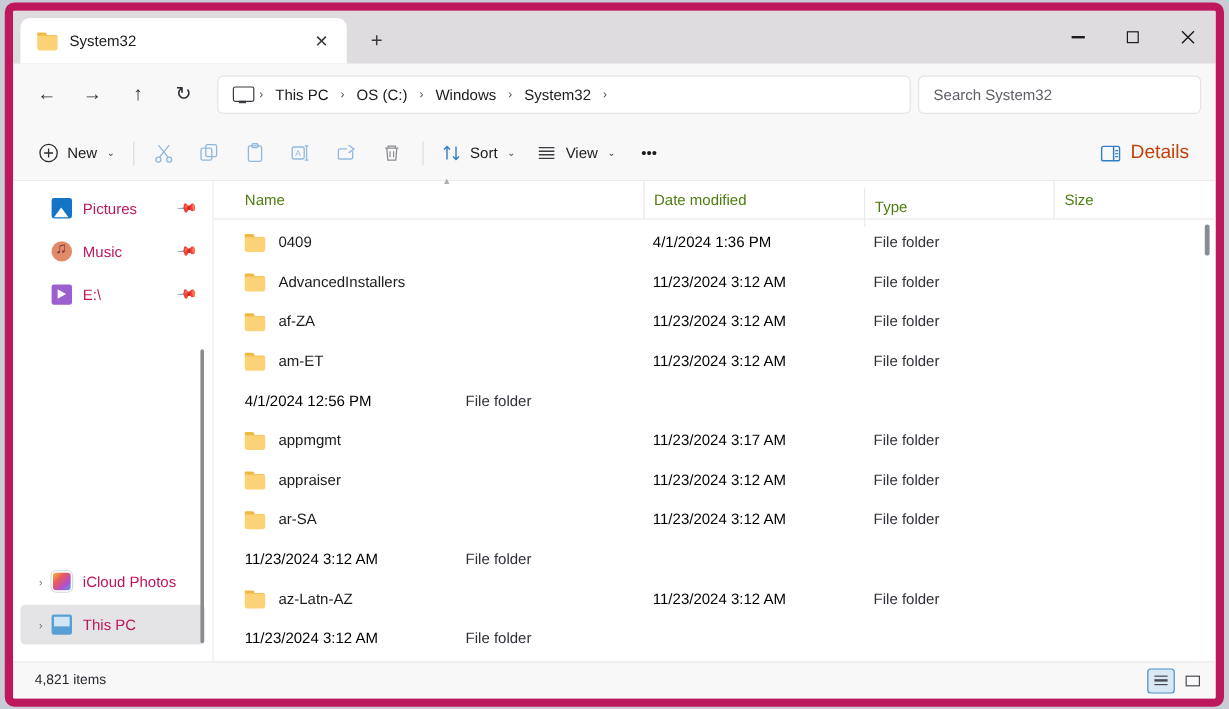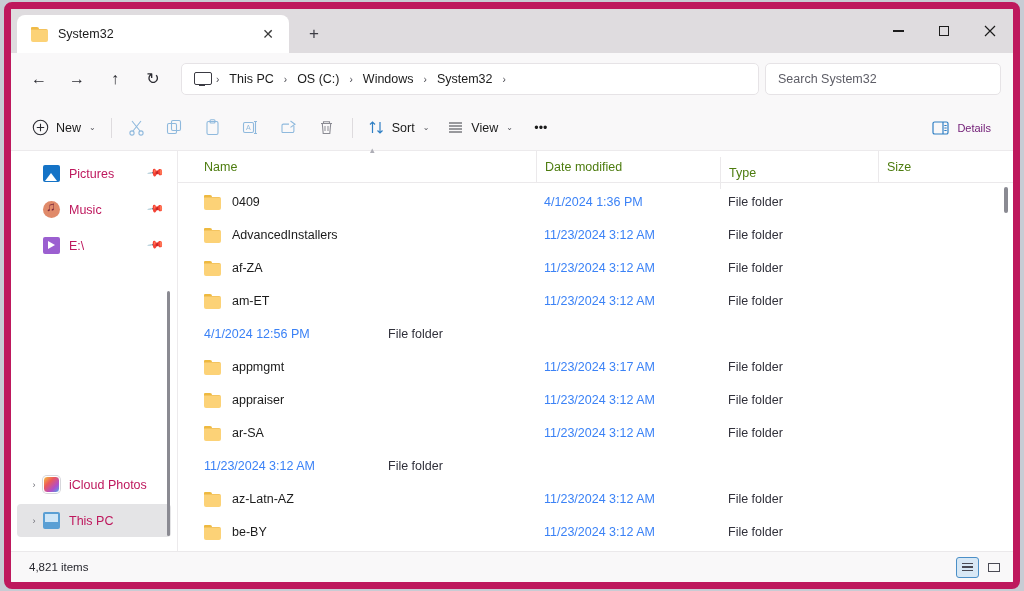--- a/index.html
+++ b/index.html
@@ -141,21 +141,21 @@
     display: flex; align-items: center; gap: 7px;
     padding: 0 9px; color: #1b1b1b; font-size: 12.5px;
     white-space: nowrap;
   }
   .tbtn.icononly { width: 38px; justify-content: center; padding: 0; }
   .tsep { width: 1px; height: 20px; background: #dedbde; margin: 0 6px; flex: none; }
   .chev { font-size: 8px; color: #53535b; margin-left: 1px; }
   .spacer { flex: 1; }
   .details-btn {
     height: 32px; border-radius: 5px; display: flex; align-items: center;
-    gap: 8px; padding: 0 10px; font-size: 11px; color: #701a75;
+    gap: 8px; padding: 0 10px; font-size: 16px; color: #c2410c;
   }
 
   
   .body { flex: 1; display: flex; min-height: 0; background: #ffffff; }
 
   .sidebar {
     width: 166px; flex: none; position: relative;
     background: #ffffff; padding-top: 6px;
     overflow: hidden;
   }
@@ -230,21 +230,21 @@
     position: absolute; left: 192px; top: -6px;
     font-size: 9px; color: #aeaeb6;
   }
   .rows { flex: 1; overflow: hidden; padding-top: 2px; }
   .row {
     height: 33px; display: flex; align-items: center;
     padding-left: 18px;
   }
   .cell { font-size: 12.5px; color: #1b1b1b; display: flex; align-items: center; }
   .cell.name { width: 340px; flex: none; padding-left: 8px; }
-  .cell.date { width: 184px; flex: none; padding-left: 8px; color: #3b82f6; }
+  .cell.date { width: 184px; flex: none; padding-left: 8px; color: #000000; }
   .cell.type { width: 158px; flex: none; padding-left: 8px; color: #30303a; }
   .cell.size { width: 102px; flex: none; padding-left: 8px; }
   .folder-ic { width: 17px; height: 14px; position: relative; flex: none; margin-right: 11px; }
   .folder-ic::before {
     content: ""; position: absolute; left: 0; top: 0;
     width: 8px; height: 3px; background: #eeb93f; border-radius: 1px 2px 0 0;
   }
   .folder-ic::after {
     content: ""; position: absolute; left: 0; top: 2px;
     width: 17px; height: 12px; background: #fcd277; border-radius: 1px 2px 2px 2px;
@@ -538,24 +538,20 @@
         <div class="row">
           <div class="cell name">
               <span class="folder-ic"></span>
               <span>az-Latn-AZ</span>
             </div>
           <div class="cell date">11/23/2024 3:12 AM</div>
           <div class="cell type">File folder</div>
           <div class="cell size"></div>
         </div>
         <div class="row">
-          <div class="cell name">
-              <span class="folder-ic"></span>
-              <span>be-BY</span>
-            </div>
           <div class="cell date">11/23/2024 3:12 AM</div>
           <div class="cell type">File folder</div>
           <div class="cell size"></div>
         </div>
       </div>
 
       <div class="list-scrollbar"></div>
     </div>
   </div>
 

